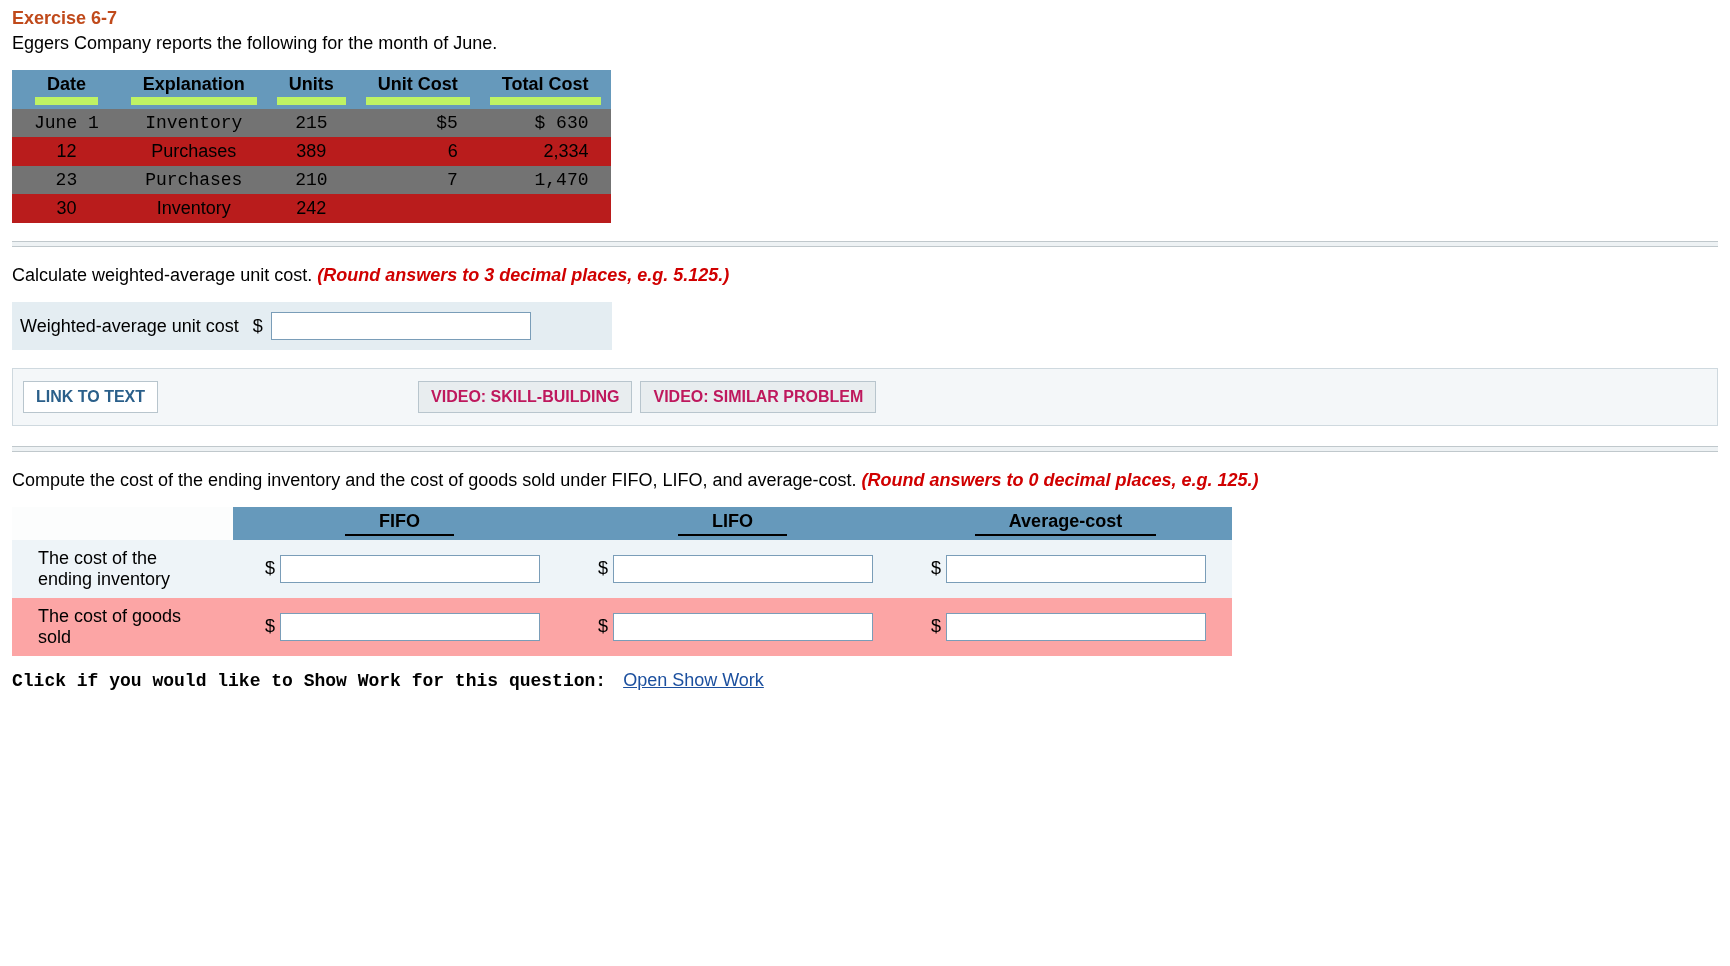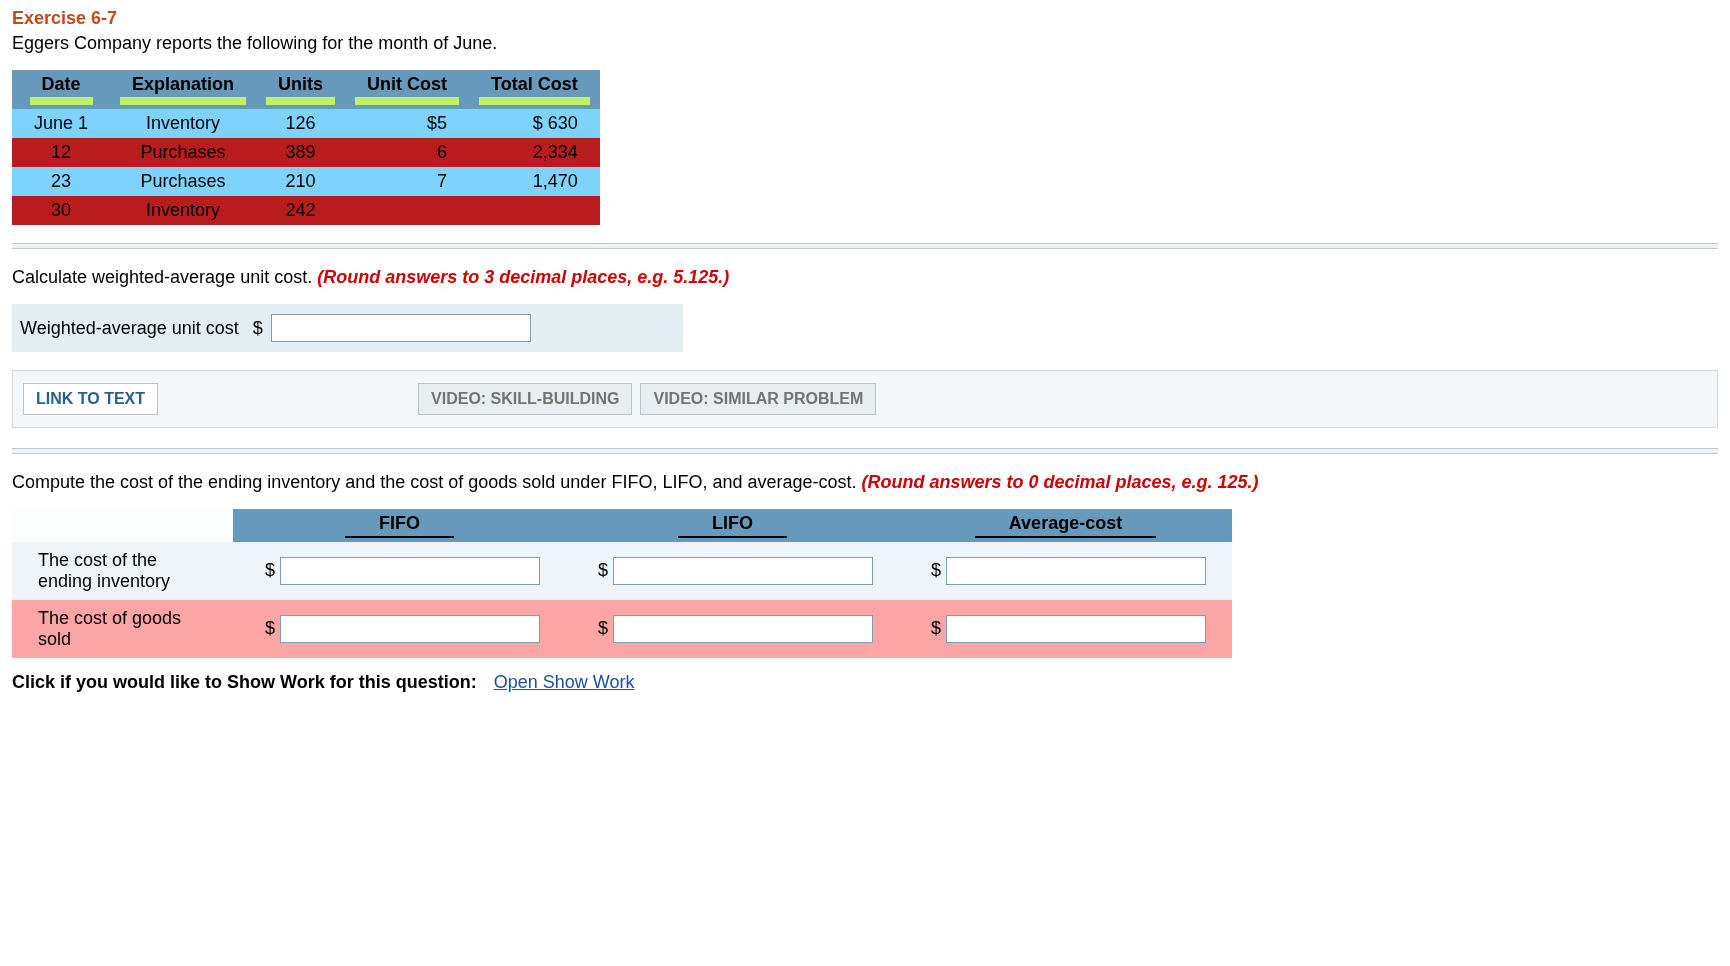--- a/index.html
+++ b/index.html
@@ -34,21 +34,21 @@
   }
   .data-table th .th-inner {
     border-bottom: 8px solid #bef264;
     padding: 0 12px 2px 12px;
     display: inline-block;
   }
   .data-table td {
     padding: 4px 22px;
     text-align: center;
   }
-  .data-table tr.odd td { background: #7dd3fc; }
+  .data-table tr.odd td { background: #737373; font-family: Liberation Mono, monospace; }
   .data-table tr.even td { background: #b91c1c; }
   .data-table td.r { text-align: right; }
   .hr-wrap {
     border-top: 1px solid #c0c8cc;
     border-bottom: 1px solid #c0c8cc;
     background: #eef2f4;
     height: 6px;
     margin: 18px 0;
   }
   .instruction {
@@ -60,21 +60,21 @@
     font-weight: bold;
     font-style: italic;
   }
   .answer-row {
     background: #e4edf2;
     padding: 10px 8px;
     margin: 6px 0 18px 0;
     display: flex;
     align-items: center;
     gap: 8px;
-    width: 671px;
+    width: 600px;
   }
   .answer-row label {
     font-size: 18px;
   }
   .dollar {
     font-size: 18px;
     margin-left: 6px;
   }
   input.text-input {
     height: 28px;
@@ -97,21 +97,21 @@
     background: #fff;
     color: #2a5f8a;
     font-weight: bold;
     font-size: 16px;
     padding: 6px 12px;
     cursor: pointer;
     font-family: inherit;
   }
   .link-btn.grey {
     background: #e8edef;
-    color: #737373;
+    color: #be185d;
   }
   .btn-group { display: flex; gap: 8px; }
   .compute-table {
     border-collapse: collapse;
     width: 1220px;
     margin-bottom: 10px;
   }
   .compute-table th {
     background: #6699bb;
     font-weight: bold;
@@ -129,21 +129,21 @@
     vertical-align: middle;
   }
   .compute-table tr.odd td { background: #eef4f8; }
   .compute-table tr.even td { background: #fca5a5; }
   .compute-table td.label-cell { font-size: 18px; width: 360px; }
   .compute-table td.input-cell { white-space: nowrap; }
   .show-work {
     font-size: 18px;
     margin-top: 14px;
   }
-  .show-work .bold { font-weight: bold; }
+  .show-work .bold { font-weight: bold; font-family: Liberation Mono, monospace; }
   .show-work a {
     color: #1b4f9e;
     text-decoration: underline;
     margin-left: 12px;
     cursor: pointer;
   }
 </style>
 </head>
 <body>
 
@@ -155,21 +155,21 @@
       <tr>
     <th><span class="th-inner">Date</span></th>
     <th><span class="th-inner">Explanation</span></th>
     <th><span class="th-inner">Units</span></th>
     <th><span class="th-inner">Unit Cost</span></th>
     <th><span class="th-inner">Total Cost</span></th>
   </tr>
   <tr class="odd">
     <td>June 1</td>
     <td>Inventory</td>
-    <td>126</td>
+    <td>215</td>
     <td class="r">$5</td>
     <td class="r">$ 630</td>
   </tr>
   <tr class="even">
     <td>12</td>
     <td>Purchases</td>
     <td>389</td>
     <td class="r">6</td>
     <td class="r">2,334</td>
   </tr>

